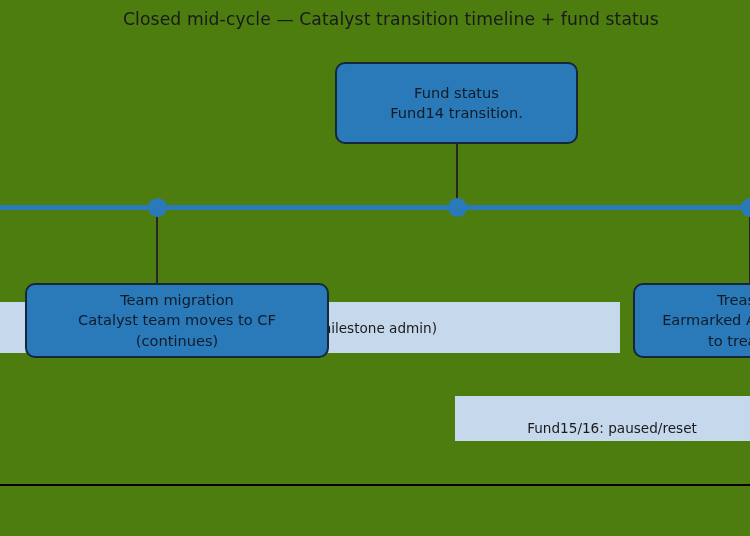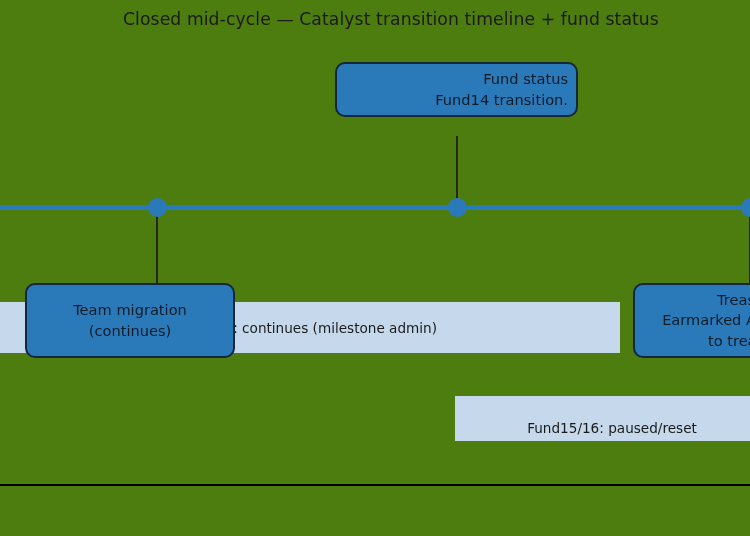--- a/index.html
+++ b/index.html
@@ -132,27 +132,28 @@
   <div class="stem" style="left:457px; top:136px; height:73px;"></div>
 
   <div class="stem" style="left:750px; top:209px; height:75px;"></div>
 
   <div class="timeline-marker" style="left:157px;"></div>
 
   <div class="timeline-marker" style="left:457px;"></div>
 
   <div class="timeline-marker" style="left:750px;"></div>
 
-  <div class="callout" style="left:335px; top:62px; width:243px; height:55px;align-items:flex-end;">
+  <div class="callout" style="left:335px; top:62px; width:243px; height:82px;">
     <span class="line">Fund status</span>
     <span class="line">Fund14 transition.</span>
   </div>
 
-  <div class="callout" style="left:25px; top:283px; width:210px; height:75px;">
+  <div class="callout" style="left:25px; top:283px; width:304px; height:75px;">
     <span class="line">Team migration</span>
+    <span class="line">Catalyst team moves to CF</span>
     <span class="line">(continues)</span>
   </div>
 
   <div class="callout" style="left:633px; top:283px; width:230px; height:75px;">
     <span class="line">Treasury</span>
     <span class="line">Earmarked ADA returns</span>
     <span class="line">to treasury</span>
   </div>
 
   <div class="bottom-rule"></div>

